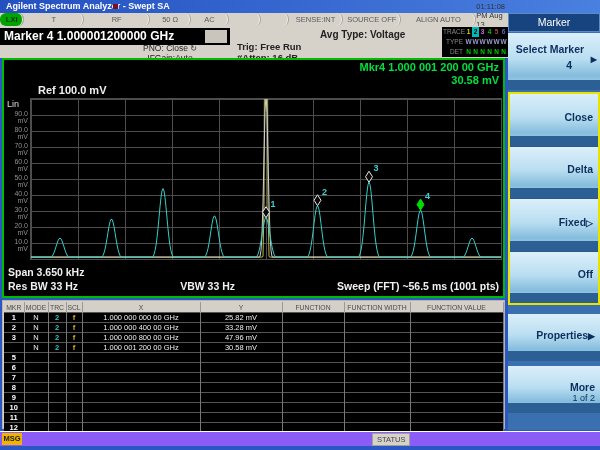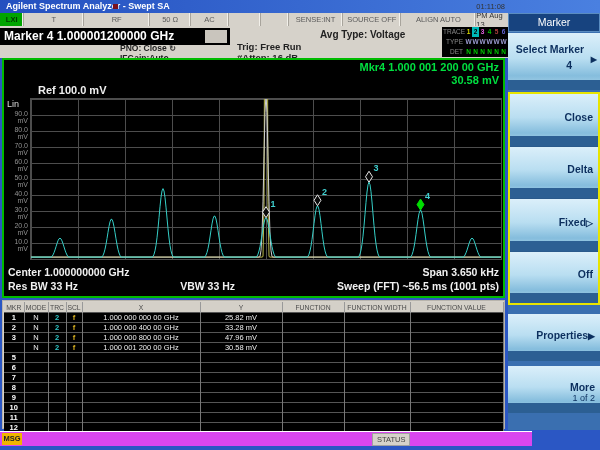--- a/index.html
+++ b/index.html
@@ -9,31 +9,31 @@
   
   #titlebar{position:absolute;left:0;top:0;width:600px;height:13px;
     background:linear-gradient(90deg,#2450c0,#4a80e0);color:#fff;
     font-size:9px;font-weight:bold;line-height:13px;padding-left:6px;box-sizing:border-box;}
   #title-dot{position:absolute;left:113px;top:4px;width:5px;height:5px;background:#7a1020;}
 
   
   #sysstrip{position:absolute;left:0;top:13px;width:508px;height:13px;background:#d6d2ca;
     display:flex;align-items:stretch;font-size:7.5px;color:#5a5a5a;}
   .syscell{border-right:1px solid #a8a49c;box-shadow:inset -1px 0 0 #f2f0ea;
-    display:flex;align-items:center;justify-content:center;box-sizing:border-box;}
+    display:flex;align-items:center;justify-content:center;box-sizing:border-box;border-radius:6px;}
   .syscell.lxi{background:#00a400;color:#003800;font-weight:bold;}
   #sysdate{flex:1;display:flex;align-items:center;justify-content:flex-end;padding-right:3px;color:#333;}
 
   
   #measbar{position:absolute;left:0;top:26px;width:508px;height:32px;background:#d6d2ca;}
   #activefn{position:absolute;left:0;top:2px;width:230px;height:17px;background:#000;color:#fff;
     font-size:12px;font-weight:bold;line-height:17px;padding-left:4px;box-sizing:border-box;}
   #entrybox{position:absolute;right:3px;top:2px;width:22px;height:13px;background:#c9c5bd;}
-  #pnoblk{position:absolute;left:120px;top:18px;width:100px;text-align:left;font-size:8.5px;
-    font-weight:bold;color:#222;line-height:9.5px;}
+  #pnoblk{position:absolute;left:120px;top:18px;width:100px;text-align:center;font-size:8.5px;
+    font-weight:normal;color:#222;line-height:9.5px;}
   #pno-icon{font-size:8px;color:#333;}
   #trigblk{position:absolute;left:237px;top:15px;font-size:9.5px;font-weight:bold;color:#222;line-height:11px;}
   #avgtype{position:absolute;left:320px;top:3px;font-size:10px;font-weight:bold;color:#222;}
   #legend{position:absolute;left:442px;top:1px;width:66px;height:30px;background:#000;
     font-size:6.5px;line-height:10px;padding:0 1px;box-sizing:border-box;}
   .legrow{display:flex;height:10px;align-items:center;}
   .leglab{width:20px;text-align:right;color:#8a8a8a;margin-right:2px;}
   .legval{width:7px;text-align:center;font-weight:bold;}
   .legval.seltrace{background:#00b8b8;color:#000;}
   .legtype{color:#9b9bd0;}
@@ -87,21 +87,21 @@
   #sk-select .sk-value{position:absolute;right:28px;top:26px;font-size:10.5px;}
   #sk-group{margin-top:2px;border:2px solid #e8e400;background:#2a5a8c;}
   #sk-group .softkey{height:51.5px;margin-bottom:1px;}
   #sk-group .softkey:last-child{margin-bottom:0;}
   #sk-properties{height:47px;margin-top:9px;padding-left:47px;}
   #sk-more{height:47px;margin-top:5px;}
   #sk-more .sk-page{position:absolute;right:5px;top:50%;transform:translateY(25%);font-size:9px;font-weight:normal;z-index:2;}
   .arrow-glyph{font-size:9px;}
 
   
-  #bottombar{position:absolute;left:0;top:431px;width:532px;height:15px;background:#d946ef;
+  #bottombar{position:absolute;left:0;top:431px;width:600px;height:15px;background:#8b5cf6;
     border-top:1px solid #fff;box-sizing:border-box;}
   #msg-badge{position:absolute;left:2px;top:1px;width:20px;height:12px;background:#f0b400;
     color:#222;font-size:7.5px;font-weight:bold;text-align:center;line-height:12px;}
   #status-box{position:absolute;left:372px;top:1px;height:11px;padding:0 4px;border:1px solid #a0a0a0;
     font-size:7.5px;color:#444;line-height:11px;background:#d6d2ca;}
 </style>
 </head>
 <body>
 
 <div id="screen">
@@ -198,21 +198,20 @@
           <text x="239.5" y="107.688" fill="#40d0d0" font-size="9" font-weight="bold" font-family="&quot;Liberation Sans&quot;,sans-serif">1</text>
           <path d="M 286.5068493150685 106.752 L 283.0068493150685 101.252 L 286.5068493150685 95.752 L 290.0068493150685 101.252 Z" fill="#0a0a0a" stroke="#e8e8e8" stroke-width="1"></path>
           <text x="291.0068493150685" y="95.752" fill="#40d0d0" font-size="9" font-weight="bold" font-family="&quot;Liberation Sans&quot;,sans-serif">2</text>
           <path d="M 338.01369863013696 83.264 L 334.51369863013696 77.764 L 338.01369863013696 72.264 L 341.51369863013696 77.764 Z" fill="#0a0a0a" stroke="#e8e8e8" stroke-width="1"></path>
           <text x="342.51369863013696" y="72.264" fill="#40d0d0" font-size="9" font-weight="bold" font-family="&quot;Liberation Sans&quot;,sans-serif">3</text>
           <path d="M 389.52054794520546 111.072 L 386.02054794520546 105.572 L 389.52054794520546 100.072 L 393.02054794520546 105.572 Z" fill="#00dd00" stroke="#00dd00" stroke-width="1"></path>
           <text x="394.02054794520546" y="100.072" fill="#40d0d0" font-size="9" font-weight="bold" font-family="&quot;Liberation Sans&quot;,sans-serif">4</text>
         </svg>
     </div>
     <div id="annot1">
-      <span>Center 1.000000000 GHz</span>
       <span>Span 3.650 kHz</span>
     </div>
     <div id="annot2">
       <span>Res BW 33 Hz</span>
       <span>VBW 33 Hz</span>
       <span>Sweep (FFT)  ~56.5 ms (1001 pts)</span>
     </div>
   </div>
 
   <div id="mkrtable-wrap">

